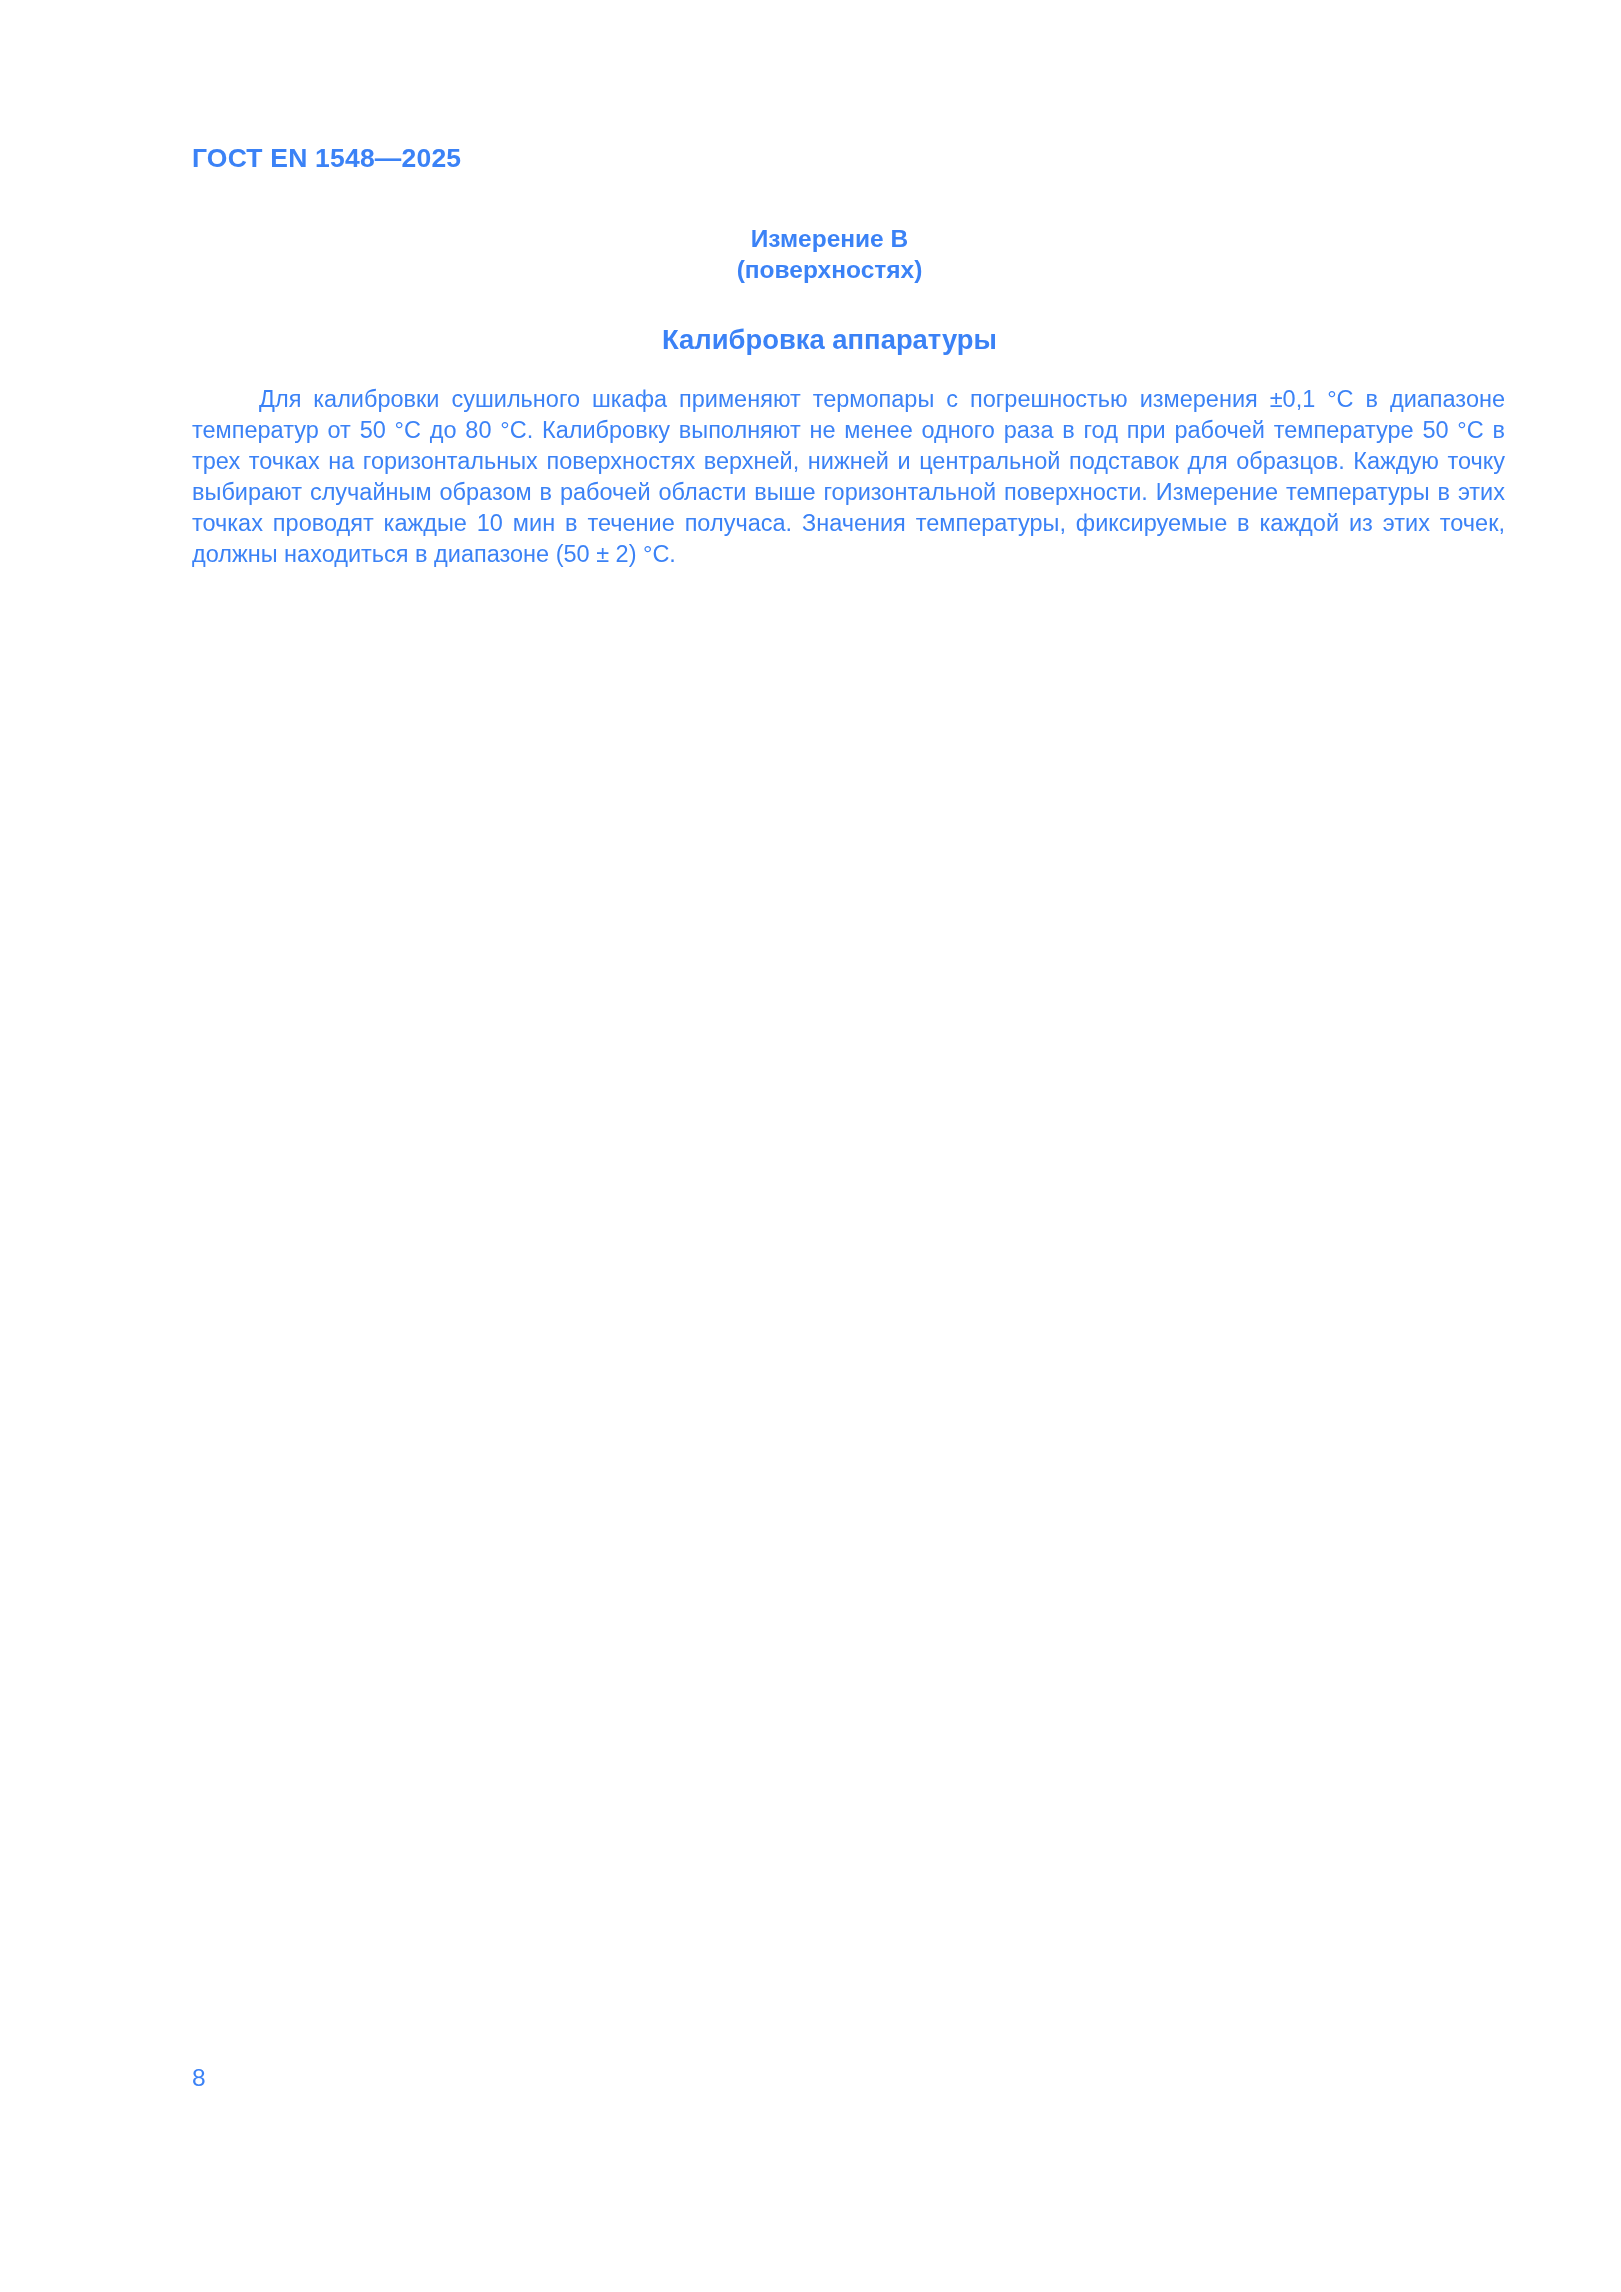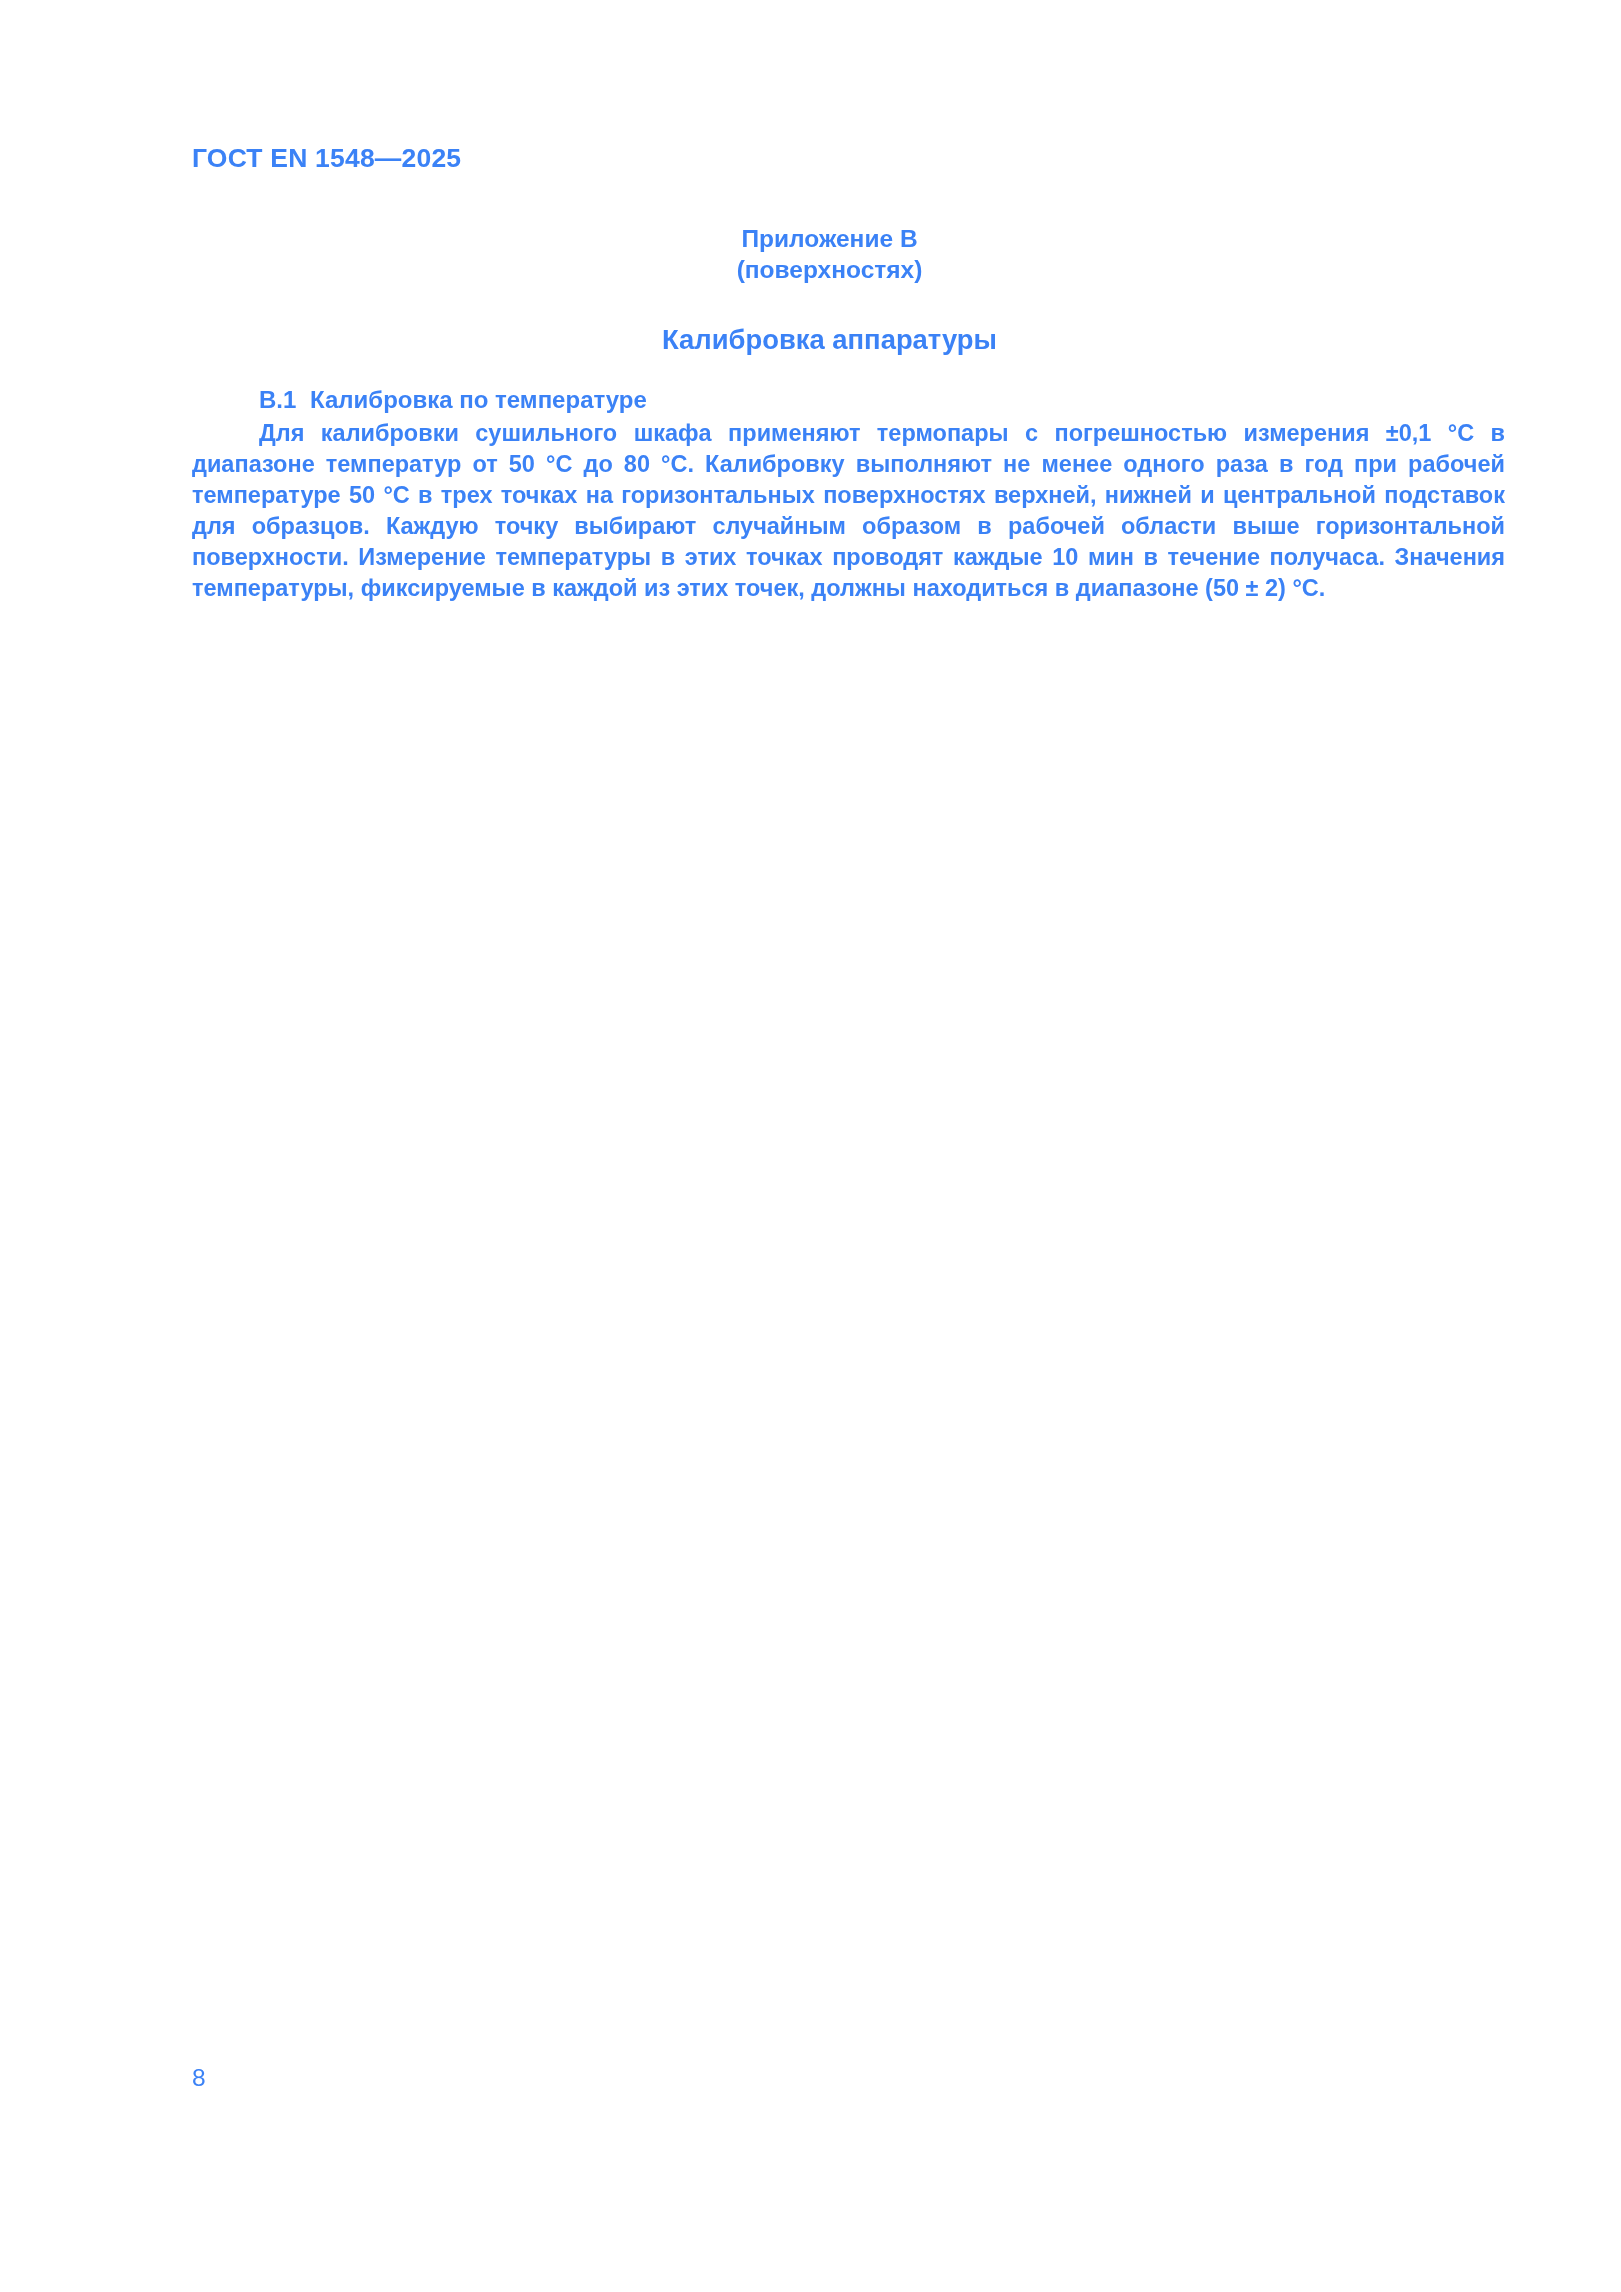--- a/index.html
+++ b/index.html
@@ -83,32 +83,29 @@
   }
 </style>
 </head>
 <body>
 
 <div class="page">
 
   <div class="doc-header">ГОСТ EN 1548—2025</div>
 
   <div class="appendix-block">
-    <div>Приложение В</div>
+    <div>Измерение В</div>
     <div>(поверхностях)</div>
   </div>
 
   <div class="doc-title">Калибровка аппаратуры</div>
 
   <div class="content">
 
     <div class="section">
-      <h3 class="section-heading">
-        <span class="sec-num">В.1</span><span>Калибровка по температуре</span>
-      </h3>
       <p class="body-paragraph">Для калибровки сушильного шкафа применяют термопары с погрешностью измерения ±0,1 °С в диапазоне температур от 50 °С до 80 °С. Калибровку выполняют не менее одного раза в год при рабочей температуре 50 °С в трех точках на горизонтальных поверхностях верхней, нижней и центральной подставок для образцов. Каждую точку выбирают случайным образом в рабочей области выше горизонтальной поверхности. Измерение температуры в этих точках проводят каждые 10 мин в течение получаса. Значения температуры, фиксируемые в каждой из этих точек, должны находиться в диапазоне (50 ± 2) °С.</p>
     </div>
 
     <div class="section">
     </div>
 
   </div>
 
   <div class="page-number">8</div>
 

